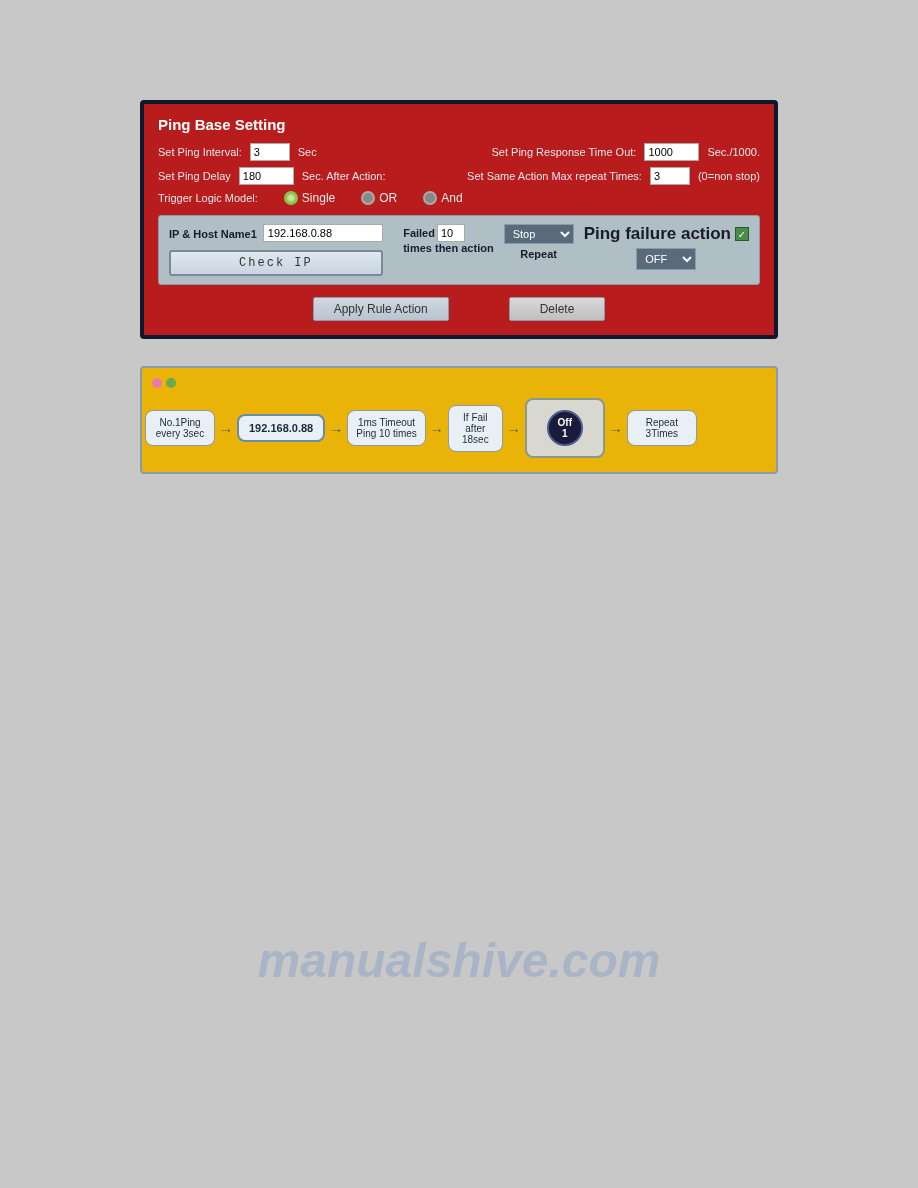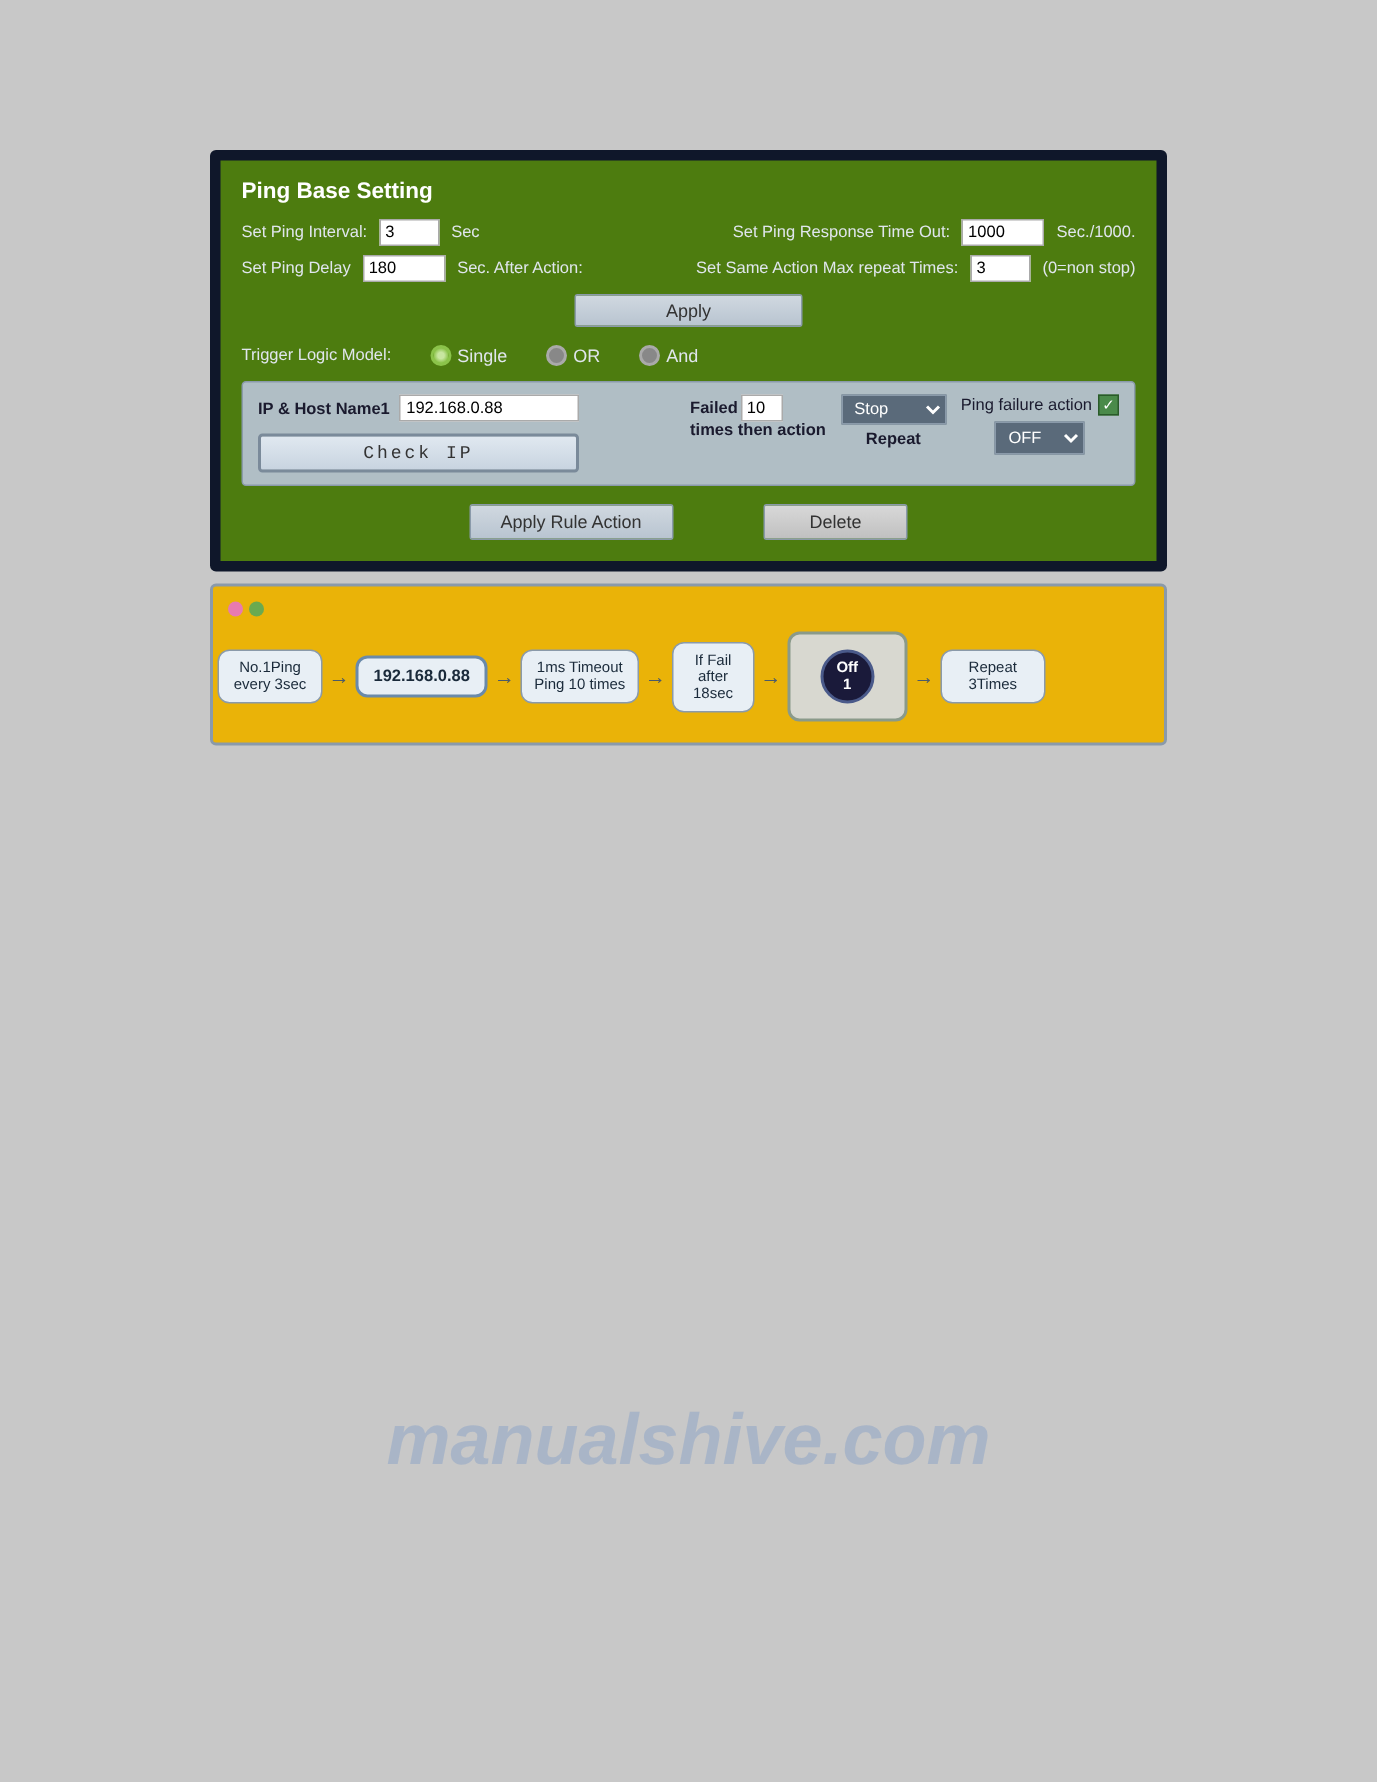--- a/index.html
+++ b/index.html
@@ -10,25 +10,25 @@
       width: 918px;
       min-height: 1188px;
     }
 
     .main-container {
       padding: 100px 140px 40px 140px;
     }
 
     
     .ping-panel {
-      background: #4d7c0f;
-      border: 7px solid #0f172a;
+      background: #b91c1c;
+      border: 4px solid #0f172a;
       border-radius: 4px;
       padding: 12px 14px 14px 14px;
-      margin-bottom: 8px;
+      margin-bottom: 27px;
     }
 
     .panel-title {
       color: #ffffff;
       font-size: 15px;
       font-weight: bold;
       margin-bottom: 10px;
     }
 
     .settings-row {
@@ -192,22 +192,22 @@
 
     .ping-failure-section {
       display: flex;
       flex-direction: column;
       align-items: center;
       gap: 4px;
     }
 
     .ping-failure-label {
       color: #1a1a2e;
-      font-size: 11px;
-      font-weight: normal;
+      font-size: 17px;
+      font-weight: bold;
     }
 
     .ping-failure-header {
       display: flex;
       align-items: center;
       gap: 4px;
     }
 
     .off-select {
       background: #5a6a7a;
@@ -418,23 +418,20 @@
     <div class="settings-row">
       <span class="settings-label">Set Ping Delay</span>
       <input class="settings-input settings-input-md" value="180" style="">
       <span class="settings-unit">Sec. After Action:</span>
       <span style="flex:1"></span>
       <span class="settings-label">Set Same Action Max repeat Times:</span>
       <input class="settings-input settings-input-sm" value="3" style="">
       <span class="settings-unit">(0=non stop)</span>
     </div>
 
-    <div class="apply-row">
-      <button class="apply-btn">Apply</button>
-    </div>
 
     <div class="trigger-row">
       <span class="settings-label">Trigger Logic Model:</span>
       <div class="radio-option">
         <span class="radio-circle selected"></span>
         <span>Single</span>
       </div>
       <div class="radio-option">
         <span class="radio-circle" style="background:#888;"></span>
         <span>OR</span>

